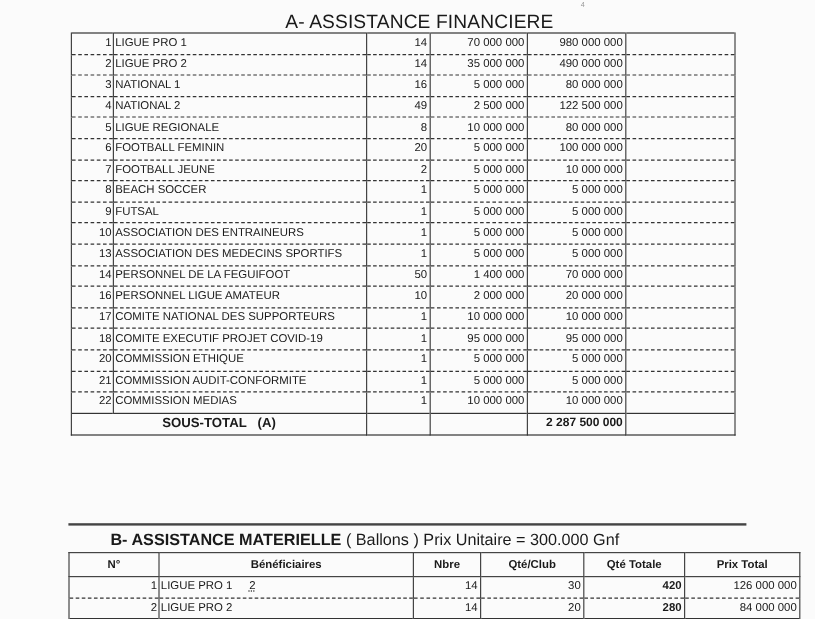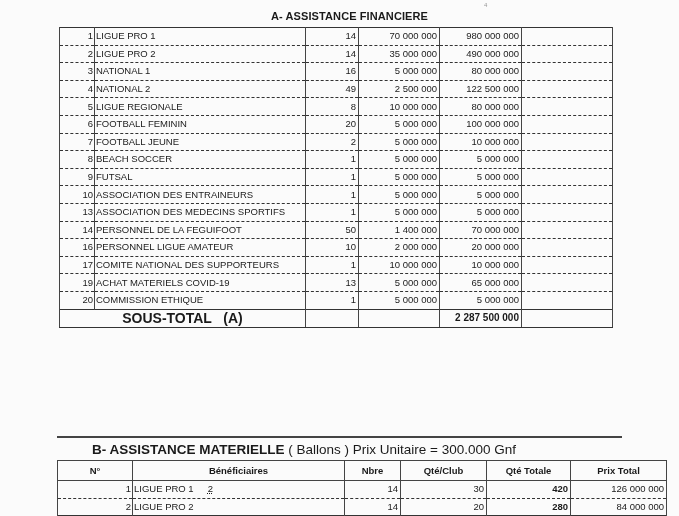--- a/index.html
+++ b/index.html
@@ -6,31 +6,31 @@
   body {
     width: 679px; height: 516px; overflow: hidden;
     background: #fbfbfb;
     font-family: "Liberation Sans", sans-serif;
     color: #1a1a1a;
     position: relative;
   }
   .page-mark { position: absolute; left: 484px; top: 2px; font-size: 6px; color: #999; }
   .title-a {
     position: absolute; left: 0; top: 10px; width: 679px; text-align: center;
-    font-weight: bold; font-size: 11px; letter-spacing: 0.1px; padding-left: 20px; box-sizing: border-box;
+    font-weight: normal; font-size: 16px; letter-spacing: 0.1px; padding-left: 20px; box-sizing: border-box;
   }
   table { border-collapse: collapse; position: absolute; table-layout: fixed; }
   td, th { padding: 0 3px; font-size: 9.5px; height: 16.6px; line-height: 16px; white-space: nowrap; overflow: hidden; }
   #tableA { left: 59px; top: 27px; border: 1.5px solid #333; }
   #tableA td { border-left: 1px solid #444; border-right: 1px solid #444; border-bottom: 1px dashed #333; }
   #tableA td.num { text-align: right; border-right: 1px solid #444; padding-right: 1px; }
   #tableA td.name { text-align: left; padding-left: 1px; border-left: none; }
   #tableA td.r { text-align: right; padding-right: 2px; }
   #tableA tr.subtotal td { border-bottom: 1px solid #333; border-top: 1px solid #333; height: 17px; }
-  #tableA tr.subtotal td.label { text-align: center; font-weight: bold; font-size: 14px; }
+  #tableA tr.subtotal td.label { text-align: center; font-weight: bold; font-size: 11px; }
   #tableA tr.subtotal td.total { font-weight: bold; font-size: 10px; }
   .divider { position: absolute; left: 57px; top: 436px; width: 565px; height: 2px; background: #444; }
   .title-b {
     position: absolute; left: 92px; top: 442px; font-size: 13.5px; white-space: nowrap;
   }
   .title-b b { font-weight: bold; }
   #tableB { left: 57px; top: 460px; border: 1.5px solid #333; }
   #tableB th { font-size: 9.5px; font-weight: bold; text-align: center; border: 1px solid #444; height: 19px; }
   #tableB td { border-left: 1px solid #444; border-right: 1px solid #444; border-bottom: 1px dashed #333; }
   #tableB td.num { text-align: right; padding-right: 1px; }
@@ -162,33 +162,49 @@
       </tr>
       <tr>
         <td class="num">17</td>
         <td class="name">COMITE NATIONAL DES SUPPORTEURS</td>
         <td class="r">1</td>
         <td class="r">10 000 000</td>
         <td class="r">10 000 000</td>
         <td></td>
       </tr>
       <tr>
-        <td class="num">19</td>
-        <td class="name">ACHAT MATERIELS COVID-19</td>
-        <td class="r">13</td>
-        <td class="r">5 000 000</td>
-        <td class="r">65 000 000</td>
+        <td class="num">18</td>
+        <td class="name">COMITE EXECUTIF PROJET COVID-19</td>
+        <td class="r">1</td>
+        <td class="r">95 000 000</td>
+        <td class="r">95 000 000</td>
         <td></td>
       </tr>
       <tr>
         <td class="num">20</td>
         <td class="name">COMMISSION ETHIQUE</td>
         <td class="r">1</td>
         <td class="r">5 000 000</td>
         <td class="r">5 000 000</td>
+        <td></td>
+      </tr>
+      <tr>
+        <td class="num">21</td>
+        <td class="name">COMMISSION AUDIT-CONFORMITE</td>
+        <td class="r">1</td>
+        <td class="r">5 000 000</td>
+        <td class="r">5 000 000</td>
+        <td></td>
+      </tr>
+      <tr>
+        <td class="num">22</td>
+        <td class="name">COMMISSION MEDIAS</td>
+        <td class="r">1</td>
+        <td class="r">10 000 000</td>
+        <td class="r">10 000 000</td>
         <td></td>
       </tr>
       <tr class="subtotal">
         <td class="label" colspan="2" style="white-space: pre;">SOUS-TOTAL   (A)</td>
         <td></td>
         <td></td>
         <td class="r total">2 287 500 000</td>
         <td></td>
       </tr>
     </tbody>

